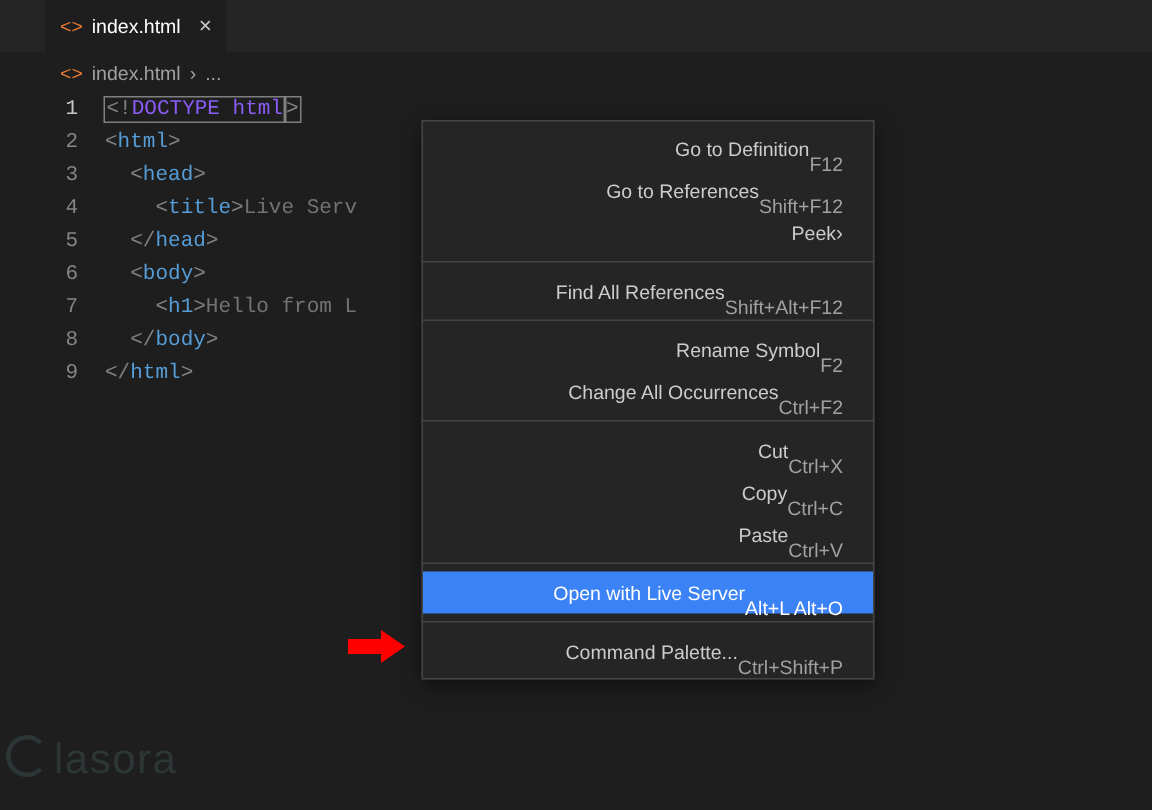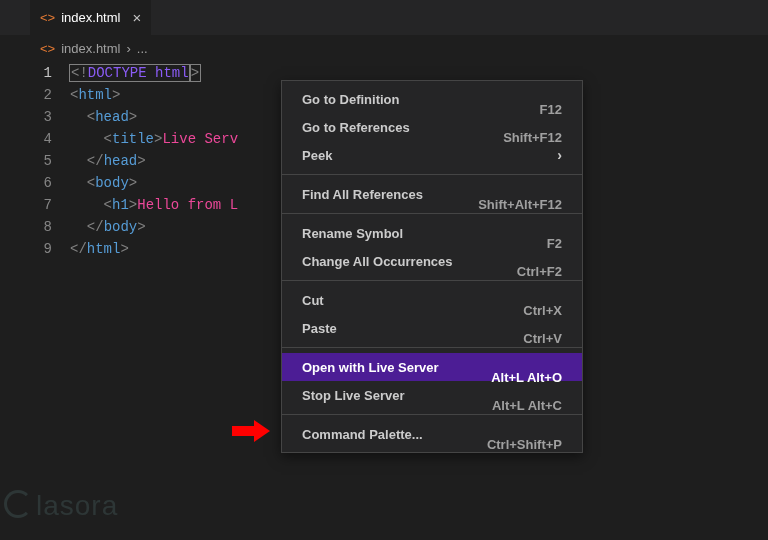--- a/index.html
+++ b/index.html
@@ -54,46 +54,45 @@
     color: #858585;
     user-select: none;
   }
   .gutter.active { color: #c6c6c6; }
   .code {
     white-space: pre;
   }
   .tok-bracket { color: #808080; }
   .tok-tag { color: #569cd6; }
   .tok-doctype { color: #8b5cf6; }
-  .tok-text { color: #ec4899; }
+  .tok-text { color: #737373; }
   .box { outline: 1px solid #808080; padding: 0 1px; }
 
   .context-menu {
     position: absolute;
     top: 80px;
     left: 281px;
     width: 302px;
     background: #252526;
     box-shadow: 0 4px 12px rgba(0,0,0,0.5);
     border: 1px solid #454545;
     padding: 4px 0;
     font-size: 13px;
     color: #cccccc;
   }
   .menu-item {
     display: flex;
-    justify-content: space-between;
+    justify-content: flex-end;
     align-items: center;
     padding: 0 20px;
     height: 28px;
     cursor: pointer;
-    font-weight: bold;
   }
   .menu-item.selected {
-    background: #4c1d95;
+    background: #3b82f6;
     color: #ffffff;
   }
   .menu-shortcut {
     color: #a0a0a0;
     font-size: 13px;
     margin-top: 21px;
   }
   .menu-item.selected .menu-shortcut { color: #ffffff; }
   .menu-sep {
     height: 1px;
@@ -212,32 +211,32 @@
   <div class="menu-item">
       <span>Change All Occurrences</span>
       <span class="menu-shortcut">Ctrl+F2</span>
     </div>
   <div class="menu-sep"></div>
   <div class="menu-item">
       <span>Cut</span>
       <span class="menu-shortcut">Ctrl+X</span>
     </div>
   <div class="menu-item">
+      <span>Copy</span>
+      <span class="menu-shortcut">Ctrl+C</span>
+    </div>
+  <div class="menu-item">
       <span>Paste</span>
       <span class="menu-shortcut">Ctrl+V</span>
     </div>
   <div class="menu-sep"></div>
   <div class="menu-item selected">
       <span>Open with Live Server</span>
       <span class="menu-shortcut">Alt+L Alt+O</span>
     </div>
-  <div class="menu-item">
-      <span>Stop Live Server</span>
-      <span class="menu-shortcut">Alt+L Alt+C</span>
-    </div>
   <div class="menu-sep"></div>
   <div class="menu-item">
       <span>Command Palette...</span>
       <span class="menu-shortcut">Ctrl+Shift+P</span>
     </div>
 </div>
 
 <svg class="arrow" viewBox="0 0 38 22">
   <path d="M0 6 L22 6 L22 0 L38 11 L22 22 L22 16 L0 16 Z" fill="#ff0000"></path>
 </svg>

